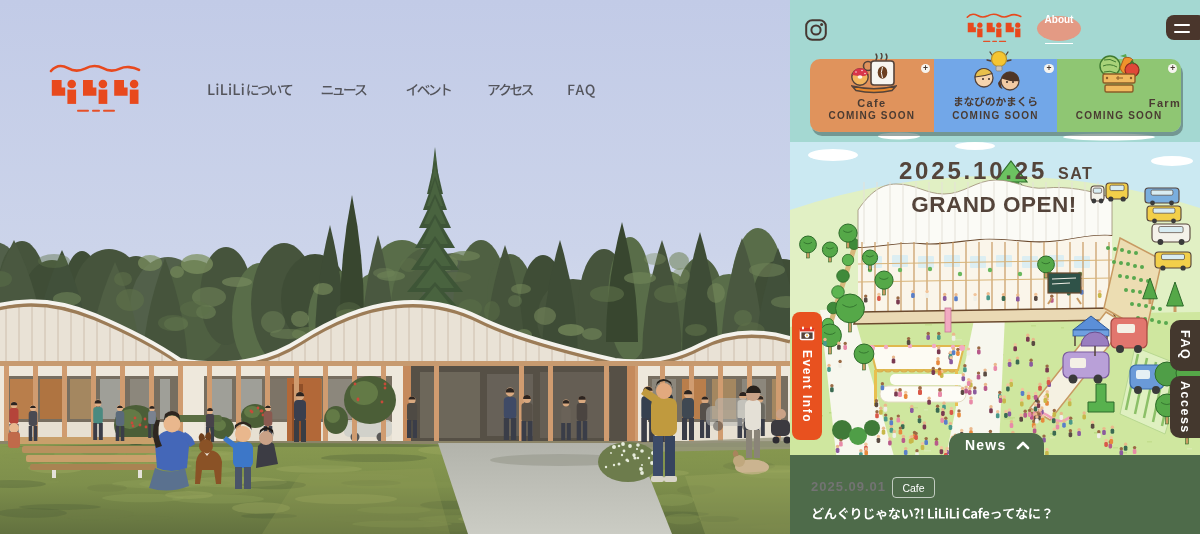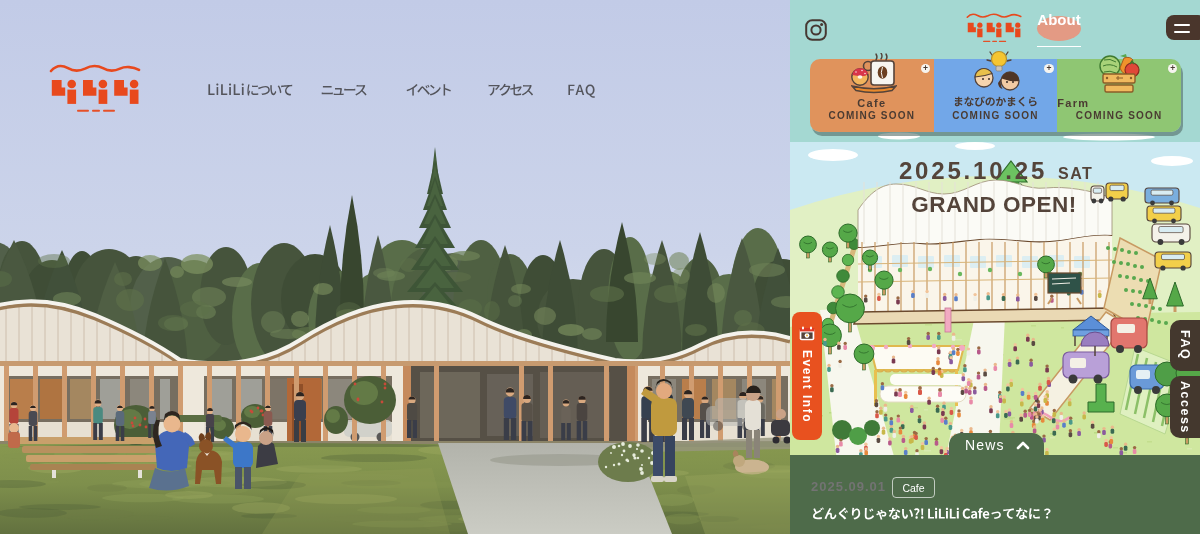--- a/index.html
+++ b/index.html
@@ -1498,21 +1498,21 @@
       <rect x="1.2" y="1.2" width="19.6" height="19.6" rx="6" fill="none" stroke="#463832" stroke-width="2"></rect>
       <circle cx="11" cy="11" r="4.6" fill="none" stroke="#463832" stroke-width="2"></circle>
       <circle cx="16.6" cy="5.4" r="1.5" fill="#463832"></circle>
     </svg>
 
 <svg class="abs" style="left:966px;top:13px" width="56" height="30.4" viewBox="0 0 92 50">
       <use href="#lililogo"></use>
     </svg>
 
 <div class="abs" style="left:1037px;top:16px;width:44px;height:25px;background:#e39a84;border-radius:50%;display:flex;align-items:center;justify-content:center">
-      <span style="font-size:15px;font-weight:bold;color:#fff;border-bottom:1.5px solid #fff;padding-bottom:18px">About</span>
+      <span style="font-size:10px;font-weight:bold;color:#fff;border-bottom:1.5px solid #fff;padding-bottom:18px">About</span>
     </div>
 
 <div class="abs" style="left:1166px;top:15px;width:40px;height:25px;background:#4a362c;border-radius:8px">
       <div style="position:absolute;left:8px;top:8.5px;width:16px;height:2.8px;background:#fff;border-radius:2px"></div>
       <div style="position:absolute;left:8px;top:15.5px;width:16px;height:2.8px;background:#fff;border-radius:2px"></div>
     </div>
 
 <div class="abs" style="left:810px;top:59px;width:371px;height:73px;border-radius:10px;display:flex;box-shadow:2px 4px 0 rgba(84,108,104,.6)">
 
 <div style="position:relative;width:123.7px;height:73px;background:#e0935c;border-radius:10px 0 0 10px">
@@ -1574,21 +1574,21 @@
           <path d="M24 4 l6 -2 l1 4 z" fill="#58a84e"></path>
           <path d="M28 6 q6 -2 9 2 l-8 14 q-4 -2 -5 -6 z" fill="#f0922b" stroke="#a85c1c" stroke-width="1"></path>
           <circle cx="36" cy="18" r="7" fill="#e04838" stroke="#8a2a20" stroke-width="1.2"></circle>
           <path d="M34 12 l2 -3 l2 3" fill="none" stroke="#3f7a30" stroke-width="1.5"></path>
           <rect x="7" y="22" width="32" height="9" rx="1.5" fill="#f0b95e" stroke="#8a5c28" stroke-width="1.4"></rect>
           <rect x="9" y="33" width="28" height="7" rx="1.5" fill="#f0b95e" stroke="#8a5c28" stroke-width="1.4"></rect>
           <circle cx="11" cy="26" r="1.2" fill="#8a5c28"></circle>
           <circle cx="35" cy="26" r="1.2" fill="#8a5c28"></circle>
           <path d="M20 26 h7 M22 24 v4" stroke="#8a5c28" stroke-width="1"></path>
         </svg>
-<div class="abs" style="top:37.5px;width:100%;text-align:left;font-size:11px;font-weight:bold;color:#4a3b32;letter-spacing:1.3px">Farm</div>
+<div class="abs" style="top:37.5px;width:100%;text-align:right;font-size:11px;font-weight:bold;color:#4a3b32;letter-spacing:1.3px">Farm</div>
 <div class="abs" style="top:50.5px;width:100%;text-align:center;font-size:10px;font-weight:bold;color:#4a3b32;letter-spacing:1.2px">COMING SOON</div>
 <div class="plus">+</div>
 </div>
 </div>
 
 <div class="abs" style="left:792px;top:312px;width:30px;height:128px;background:#e8511f;border-radius:8px">
 <svg class="abs" style="left:7px;top:14px" width="16" height="15" viewBox="0 0 16 15">
         <rect x="0.7" y="2" width="14.6" height="12.3" rx="2" fill="#fff"></rect>
         <rect x="0.7" y="2" width="14.6" height="3.4" fill="#e03824"></rect>
         <rect x="3" y="0.5" width="2" height="3" rx="1" fill="#fff"></rect>
@@ -1604,21 +1604,21 @@
 
 <div class="abs" style="left:1170px;top:320px;width:30px;height:51px;background:#44382e;border-radius:10px 0 0 10px;display:flex;align-items:center;justify-content:center">
       <span style="writing-mode:vertical-rl;font-size:12.5px;font-weight:bold;color:#fff;letter-spacing:1.5px">FAQ</span>
     </div>
 
 <div class="abs" style="left:1170px;top:376px;width:30px;height:62px;background:#44382e;border-radius:10px 0 0 10px;display:flex;align-items:center;justify-content:center">
       <span style="writing-mode:vertical-rl;font-size:12.5px;font-weight:bold;color:#fff;letter-spacing:1.5px">Access</span>
     </div>
 
 <div class="abs" style="left:949px;top:433px;width:95px;height:22px;background:#4e6b4a;border-radius:12px 12px 0 0"></div>
-<div class="abs" style="left:965px;top:437px;font-size:14px;font-weight:normal;color:#fff;letter-spacing:1.2px">News</div>
+<div class="abs" style="left:965px;top:437px;font-size:14px;font-weight:bold;color:#fff;letter-spacing:1.2px">News</div>
 <svg class="abs" style="left:1016px;top:441px" width="14" height="9" viewBox="0 0 14 9">
       <path d="M2 7 L7 2 L12 7" fill="none" stroke="#fff" stroke-width="2.6" stroke-linecap="round" stroke-linejoin="round"></path>
     </svg>
 
 <div class="abs" style="left:790px;top:455px;width:410px;height:79px;background:#4e6b4a"></div>
 
 <div class="abs" style="left:811px;top:479px;font-size:13px;font-weight:bold;color:#737373;letter-spacing:1px">2025.09.01</div>
 
 <div class="abs" style="left:892px;top:477px;width:41px;height:19px;border:1.5px solid rgba(255,255,255,.65);border-radius:4px;display:flex;align-items:center;justify-content:center;font-size:10.5px;color:#fff">Cafe</div>
 

